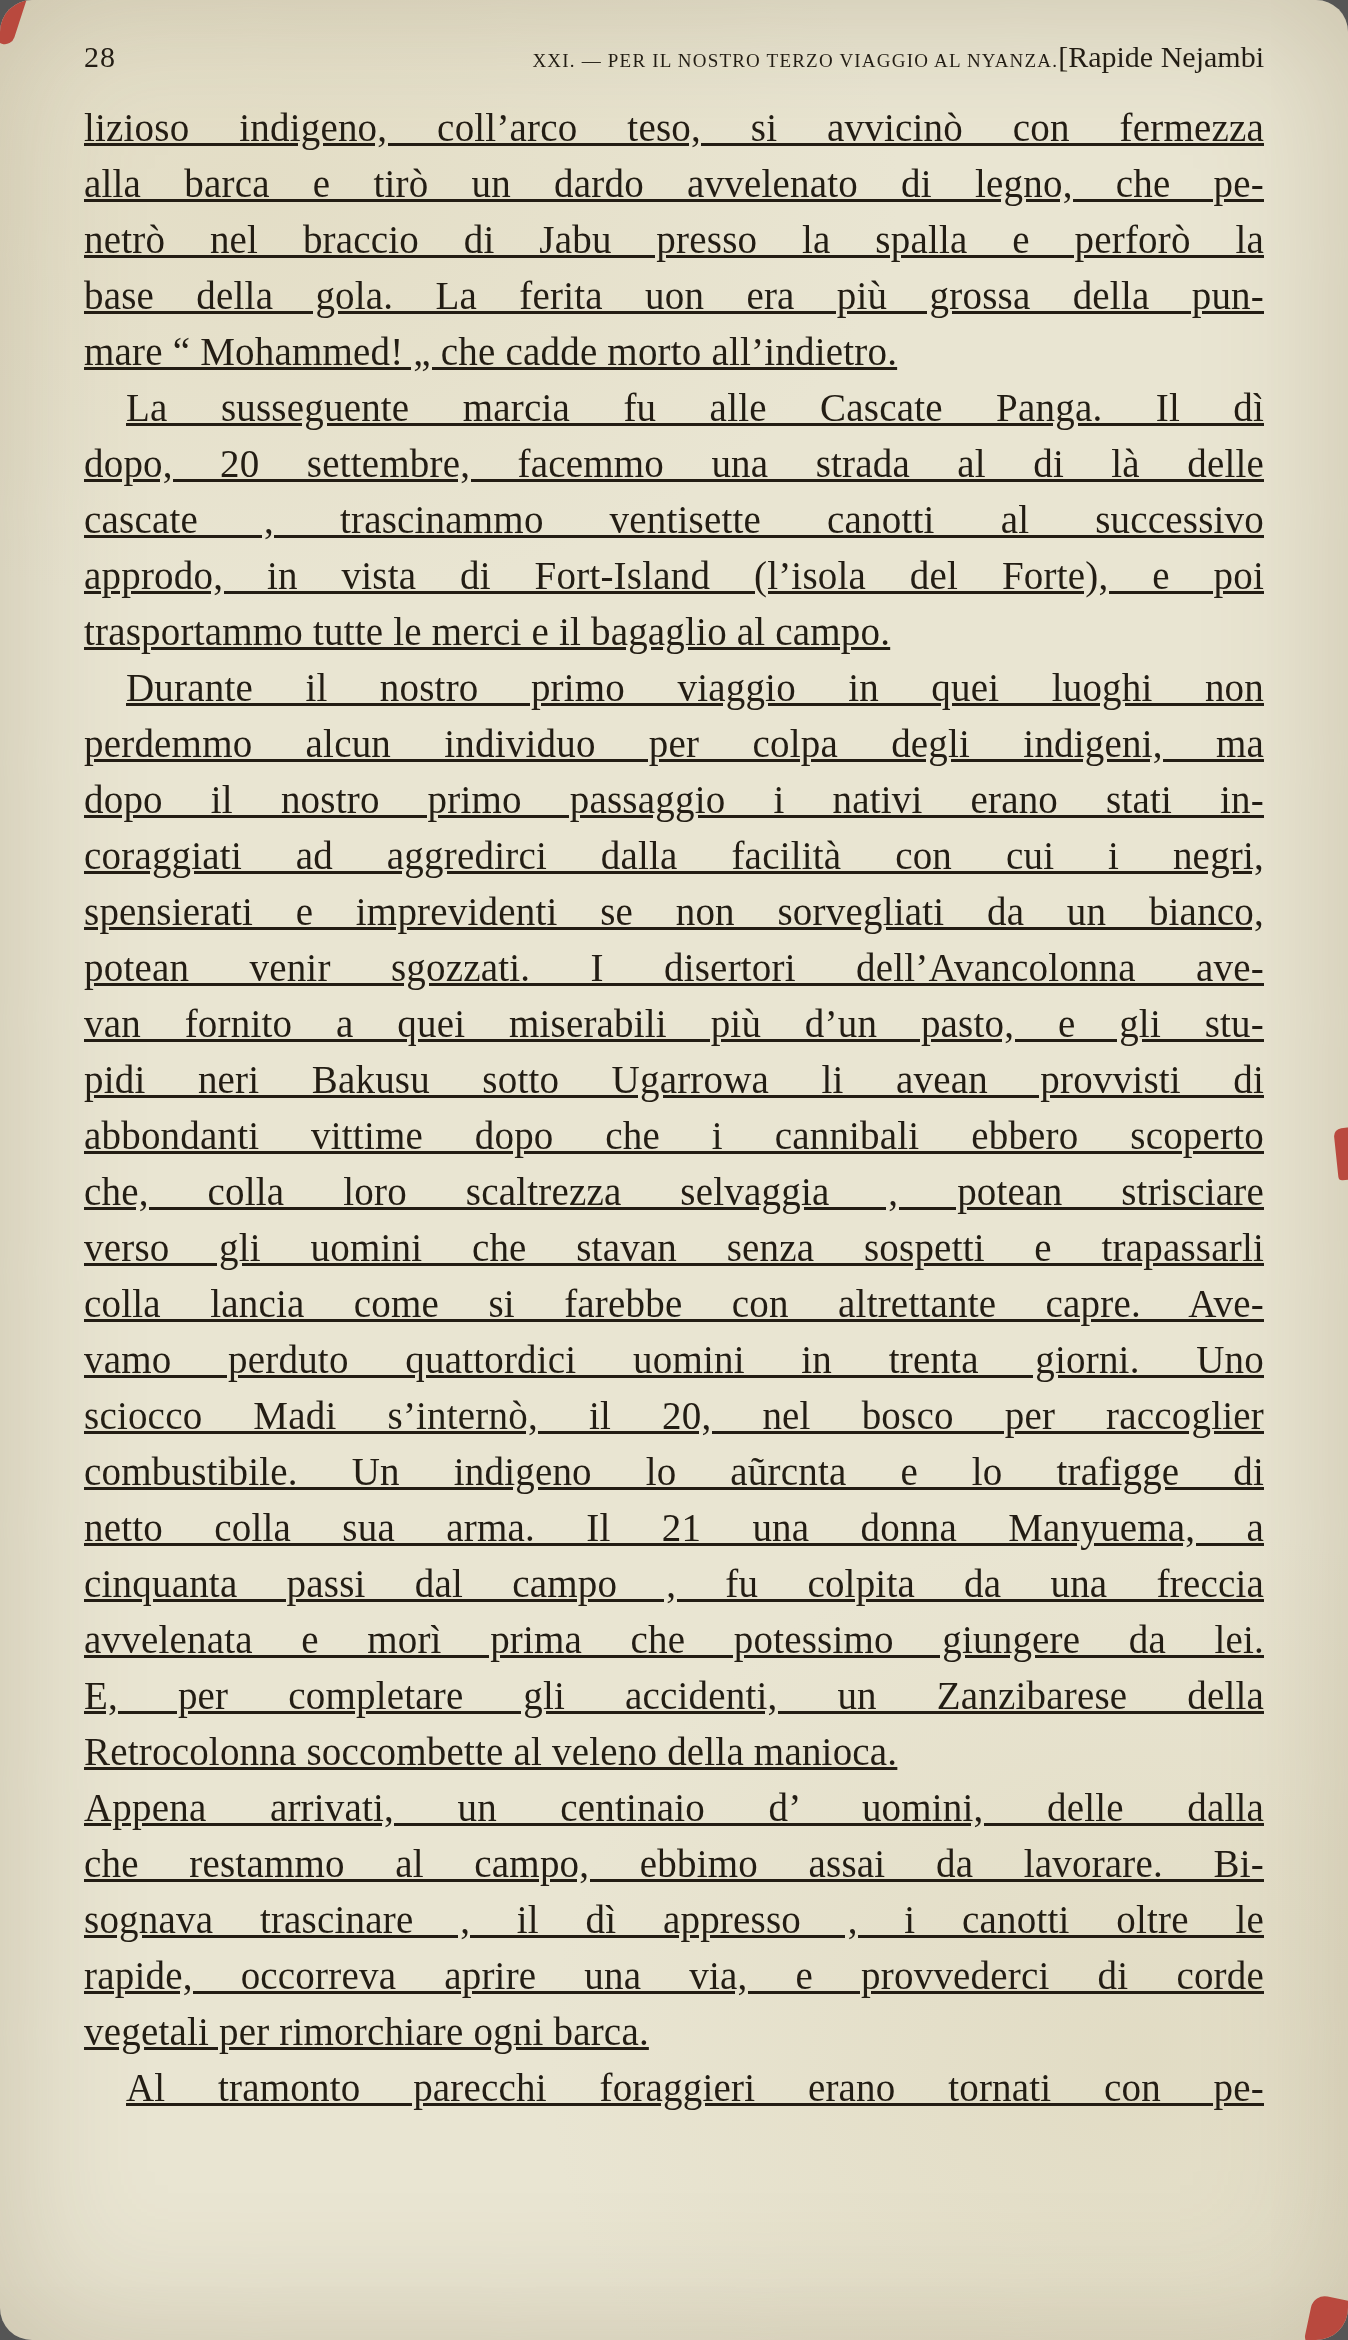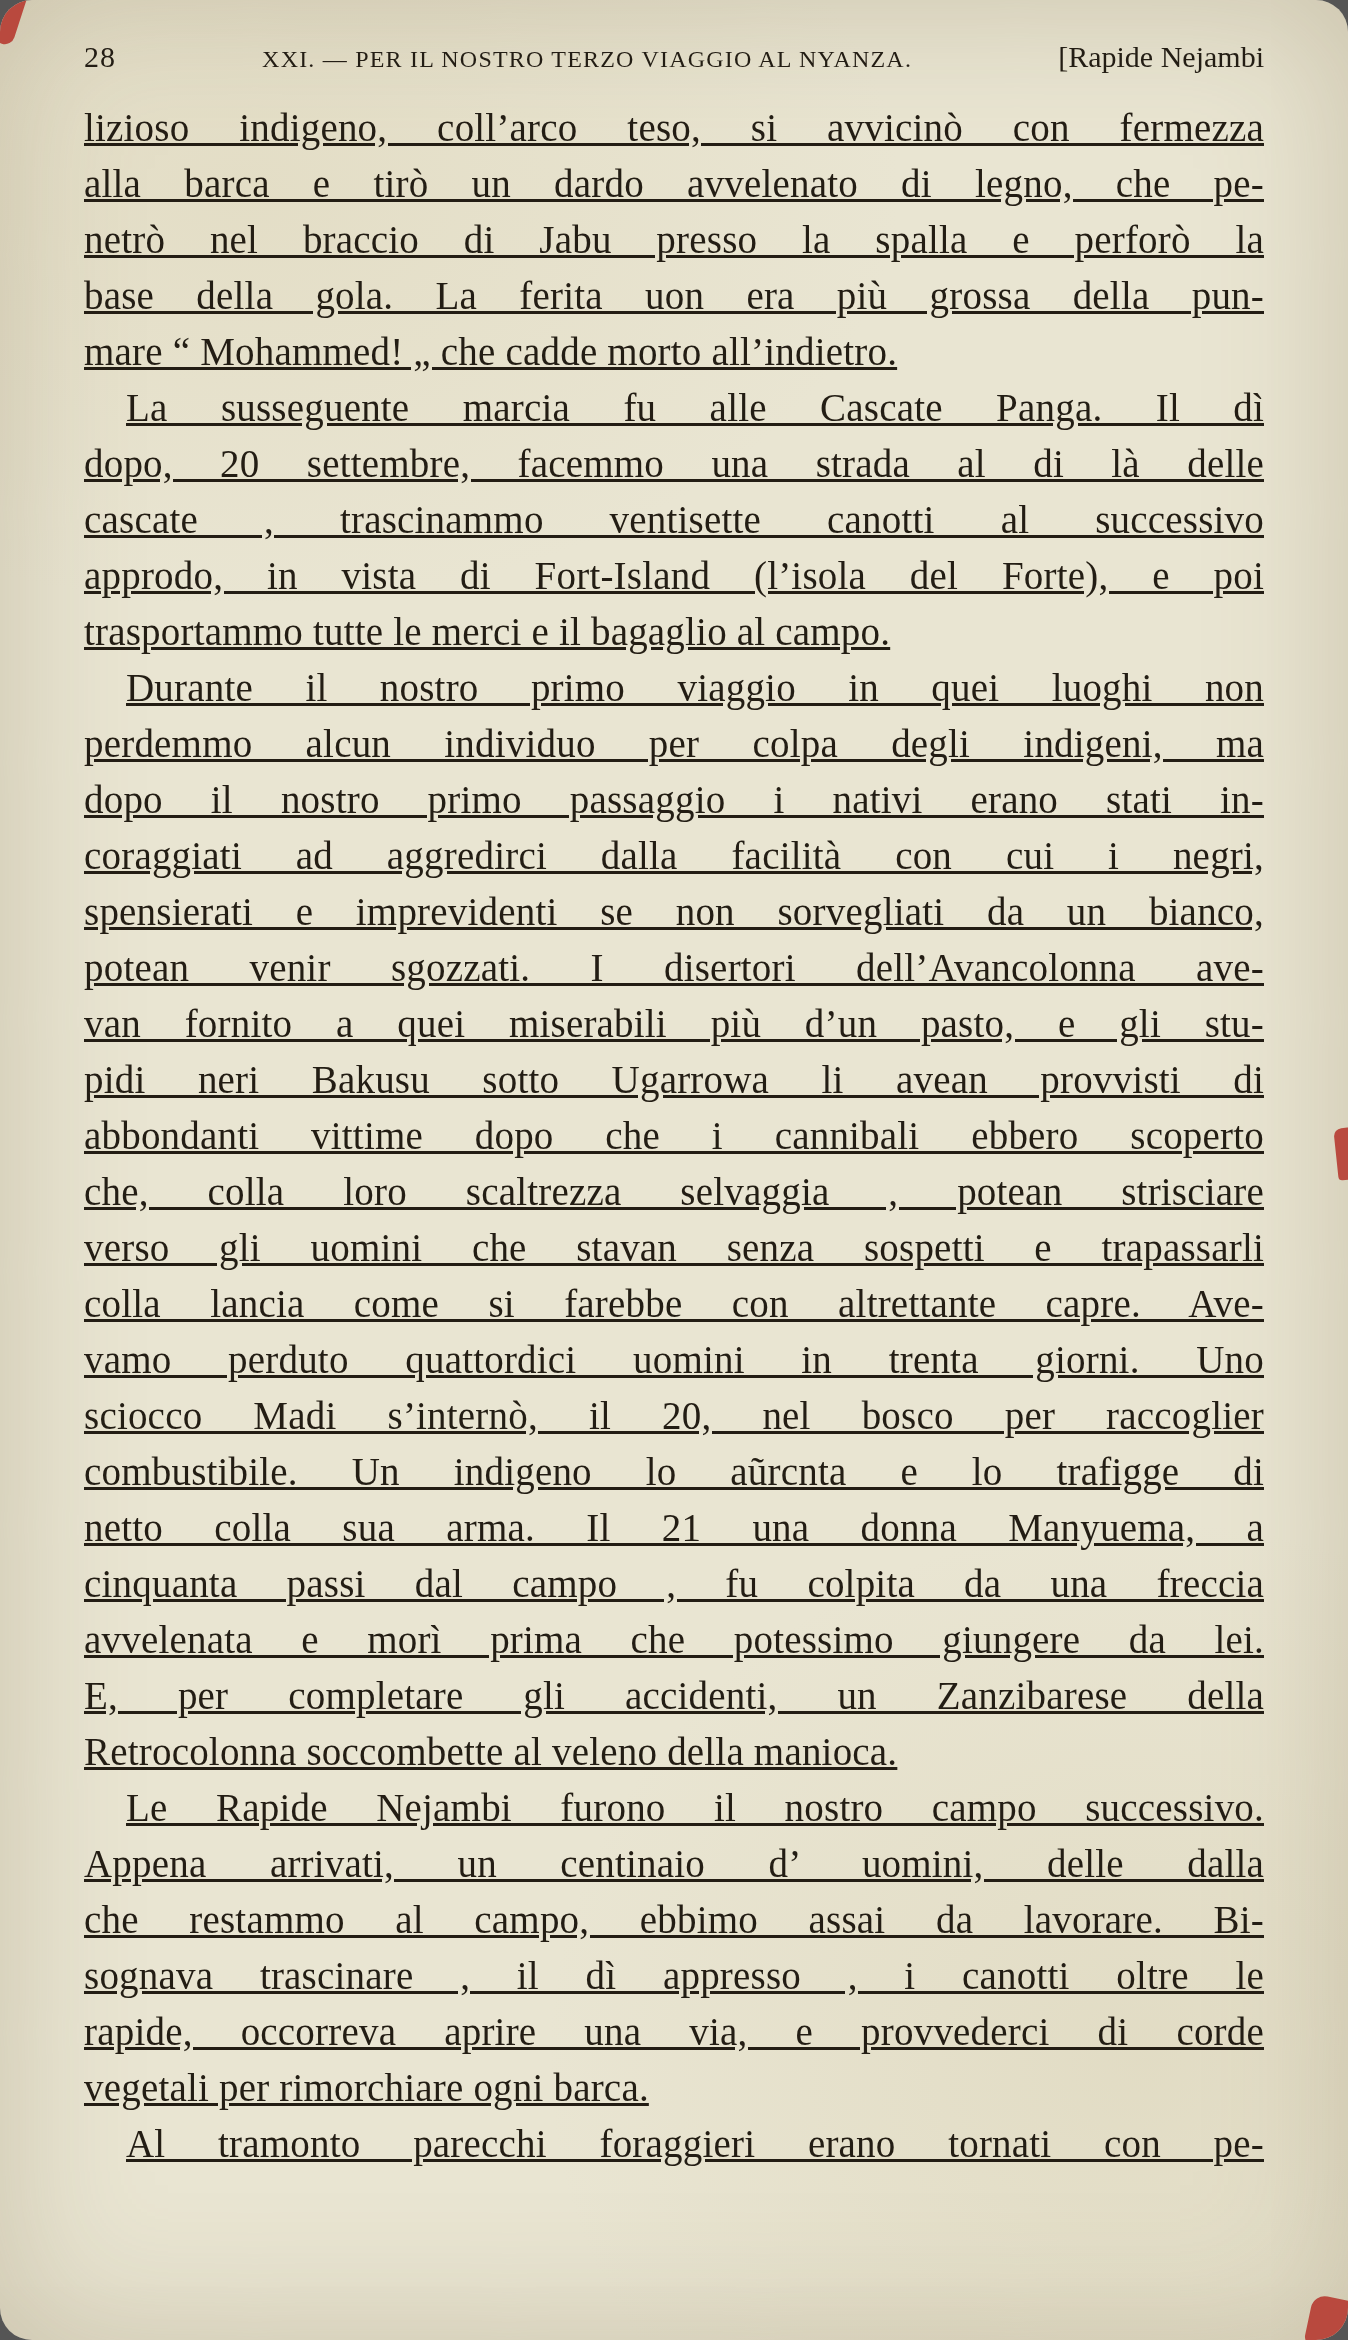--- a/index.html
+++ b/index.html
@@ -29,22 +29,22 @@
     align-items: baseline;
     margin-bottom: 26px;
   }
   .page-number {
     font-size: 30px;
     letter-spacing: 1px;
     flex: 0 0 auto;
   }
   .running-head {
     flex: 1 1 auto;
-    text-align: center;
-    font-size: 24px;
+    text-align: right;
+    font-size: 19px;
     letter-spacing: 1.2px;
     white-space: nowrap;
   }
   .catchword {
     flex: 0 0 auto;
     font-size: 30px;
     text-align: right;
     white-space: nowrap;
   }
   .text-block {
@@ -124,21 +124,20 @@
         <div class="line">verso gli uomini che stavan senza sospetti e trapassarli</div>
         <div class="line">colla lancia come si farebbe con altrettante capre. Ave-</div>
         <div class="line">vamo perduto quattordici uomini in trenta giorni. Uno</div>
         <div class="line">sciocco Madi s’internò, il 20, nel bosco per raccoglier</div>
         <div class="line">combustibile. Un indigeno lo aũrcnta e lo trafigge di</div>
         <div class="line">netto colla sua arma. Il 21 una donna Manyuema, a</div>
         <div class="line">cinquanta passi dal campo , fu colpita da una freccia</div>
         <div class="line">avvelenata e morì prima che potessimo giungere da lei.</div>
         <div class="line">E, per completare gli accidenti, un Zanzibarese della</div>
         <div class="line para-end">Retrocolonna soccombette al veleno della manioca.</div>
-        <div class="line indent">Le Rapide Nejambi furono il nostro campo successivo.</div>
         <div class="line">Appena arrivati, un centinaio d’ uomini, delle dalla</div>
         <div class="line">che restammo al campo, ebbimo assai da lavorare. Bi-</div>
         <div class="line">sognava trascinare , il dì appresso , i canotti oltre le</div>
         <div class="line">rapide, occorreva aprire una via, e provvederci di corde</div>
         <div class="line para-end">vegetali per rimorchiare ogni barca.</div>
         <div class="line indent">Al tramonto parecchi foraggieri erano tornati con pe-</div>
       </div>
   </div>
 </div>
 

